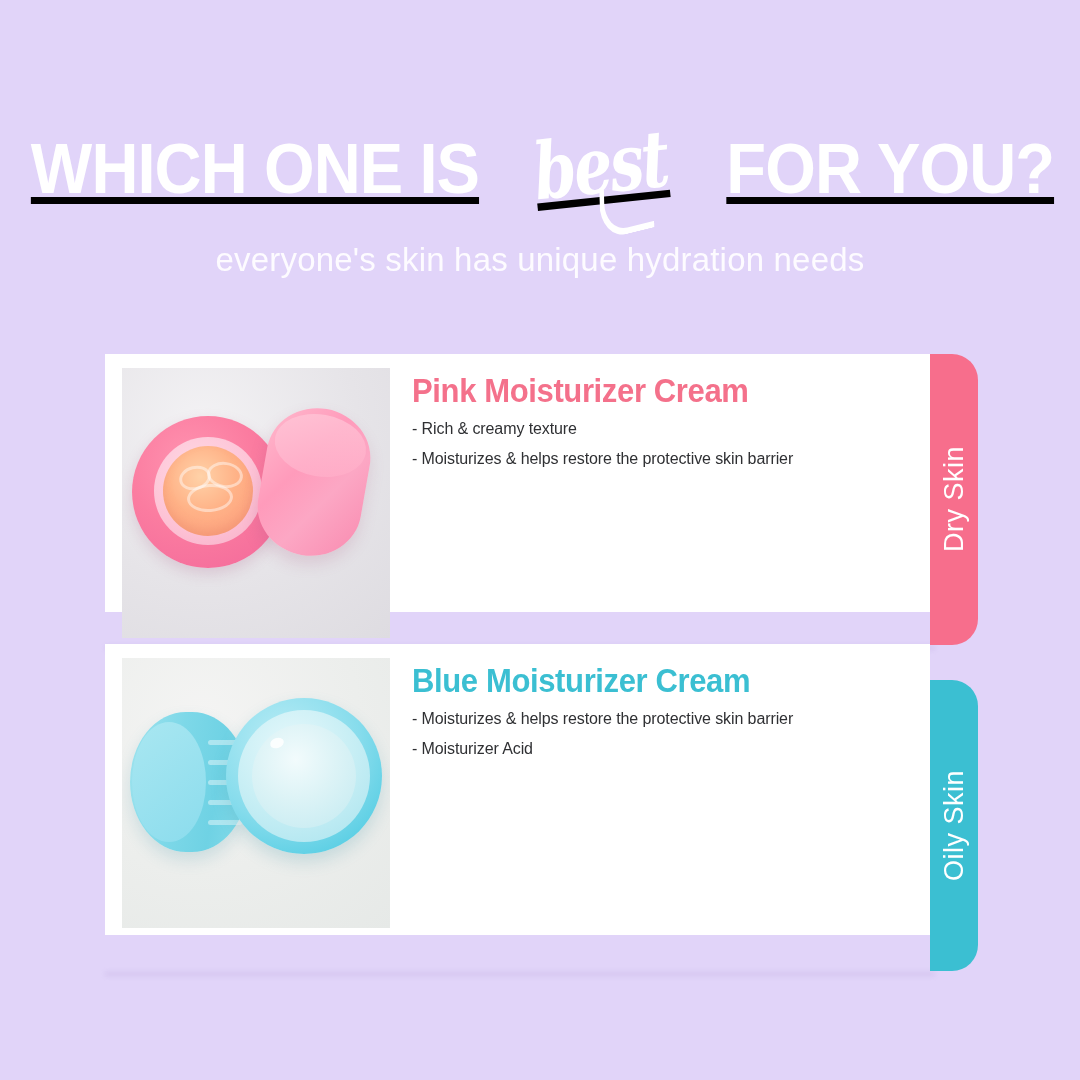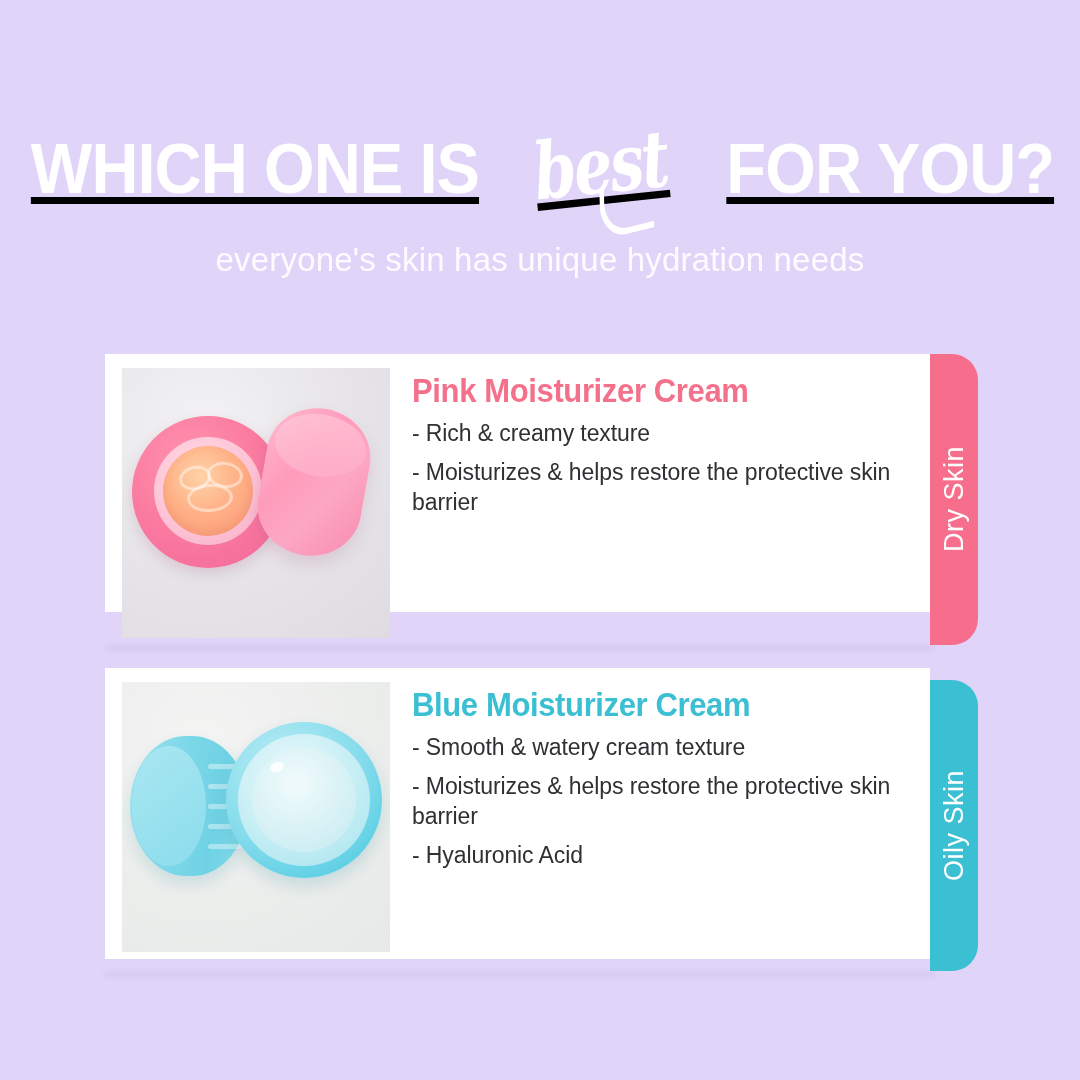--- a/index.html
+++ b/index.html
@@ -88,21 +88,21 @@
   .card {
     position: absolute;
     left: 105px;
     width: 825px;
     background: #ffffff;
     box-sizing: border-box;
     display: flex;
     align-items: flex-start;
   }
   #card-pink { top: 354px; height: 258px; }
-  #card-blue { top: 668px; height: 291px; }
+  #card-blue { top: 644px; height: 291px; }
 
   .card-shadow {
     position: absolute;
     left: 105px;
     width: 830px;
     height: 6px;
     background: rgba(160,130,200,0.12);
     filter: blur(2px);
   }
   #shadow-pink { top: 645px; }
@@ -248,21 +248,21 @@
     letter-spacing: -0.4px;
     margin: 0 0 9px 0;
     transform: scaleX(0.94);
     transform-origin: left center;
   }
   #title-pink { color: #f4718b; }
   #title-blue { color: #3bbfd2; }
 
   .bullet {
     font-family: "Liberation Sans", sans-serif;
-    font-size: 23px;
+    font-size: 16px;
     line-height: 1.28;
     color: #2f3033;
     margin: 0 0 10px 0;
     letter-spacing: -0.1px;
   }
 
   
   .tab {
     position: absolute;
     width: 48px;
@@ -357,22 +357,21 @@
           <div class="bl-jar-inner">
             <div class="bl-gel">
               <div class="bl-bubble"></div>
             </div>
           </div>
         </div>
       </div>
     </div>
     <div class="card-body">
       <div class="product-title" id="title-blue">Blue Moisturizer Cream</div>
-      <p class="bullet">- Smooth &amp; watery cream texture</p>
       <p class="bullet">- Moisturizes &amp; helps restore the protective skin barrier</p>
-      <p class="bullet">- Hyaluronic Acid</p>
+      <p class="bullet">- Moisturizer Acid</p>
     </div>
   </div>
   <div class="tab" id="tab-blue">
     <span class="tab-label">Oily Skin</span>
   </div>
 
 </div>
 
 </body></html>

